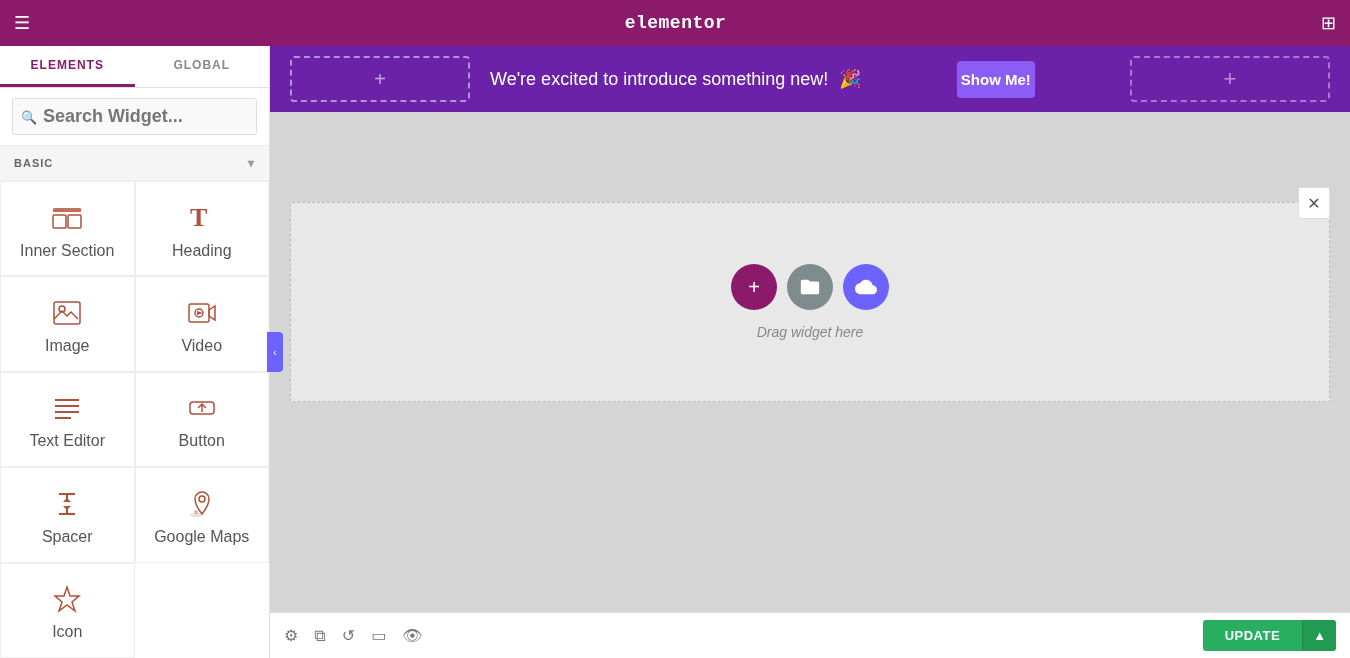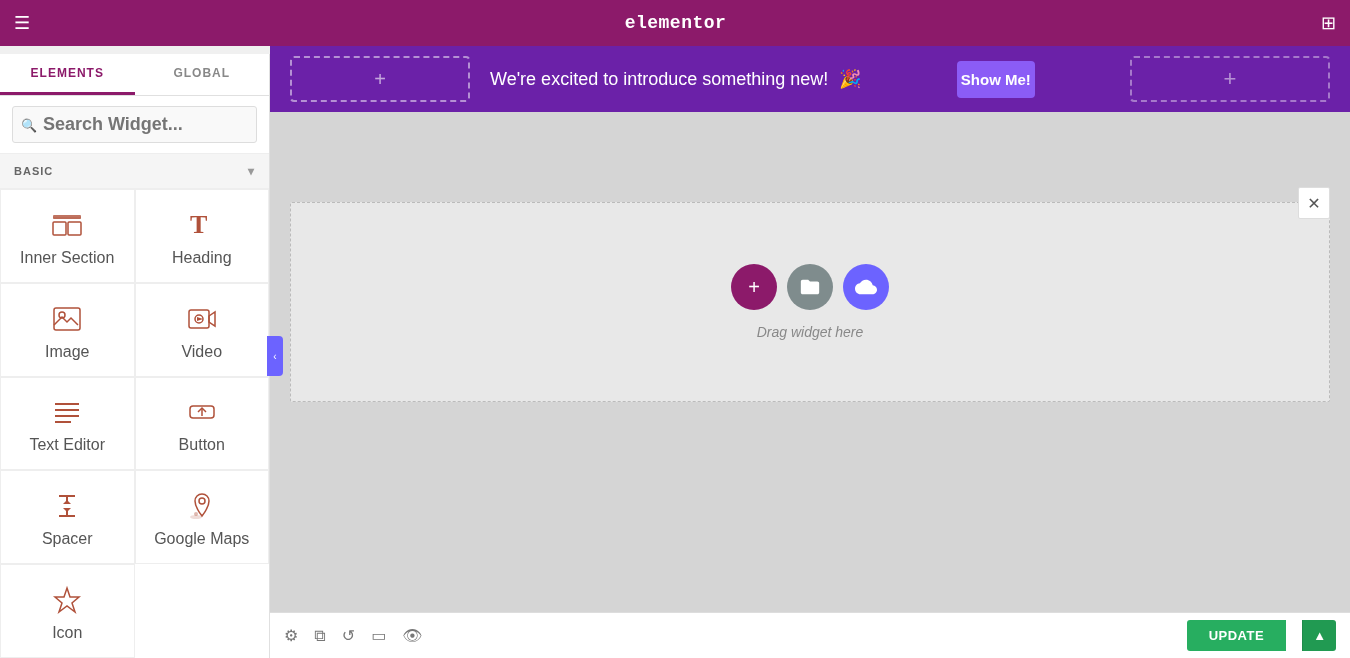--- a/index.html
+++ b/index.html
@@ -294,21 +294,21 @@
       align-items: center;
     }
     .bottom-icon {
       color: #777;
       font-size: 16px;
       cursor: pointer;
     }
     .update-btn-wrap {
       display: flex;
       align-items: center;
-      gap: 16px;
+      gap: 0;
     }
     .update-btn {
       background: #27ae60;
       color: #fff;
       border: none;
       padding: 8px 22px;
       font-size: 13px;
       font-weight: 700;
       cursor: pointer;
       border-radius: 3px 0 0 3px;
@@ -352,21 +352,21 @@
     <span class="hamburger-icon">☰</span>
   </div>
   <div class="top-bar-center">elementor</div>
   <div class="top-bar-right">
     <span class="grid-icon">⊞</span>
   </div>
 </div>
 
 <div class="main-layout">
 
-  <div class="sidebar" style="position:relative;margin-top:8px;">
+  <div class="sidebar" style="position:relative;">
 
     <div class="sidebar-tabs">
       <div class="sidebar-tab active">ELEMENTS</div>
       <div class="sidebar-tab">GLOBAL</div>
     </div>
 
     <div class="search-box">
       <div class="search-box-wrap">
         <span class="search-icon-inner">🔍</span>
         <input type="text" placeholder="Search Widget..." style="">

